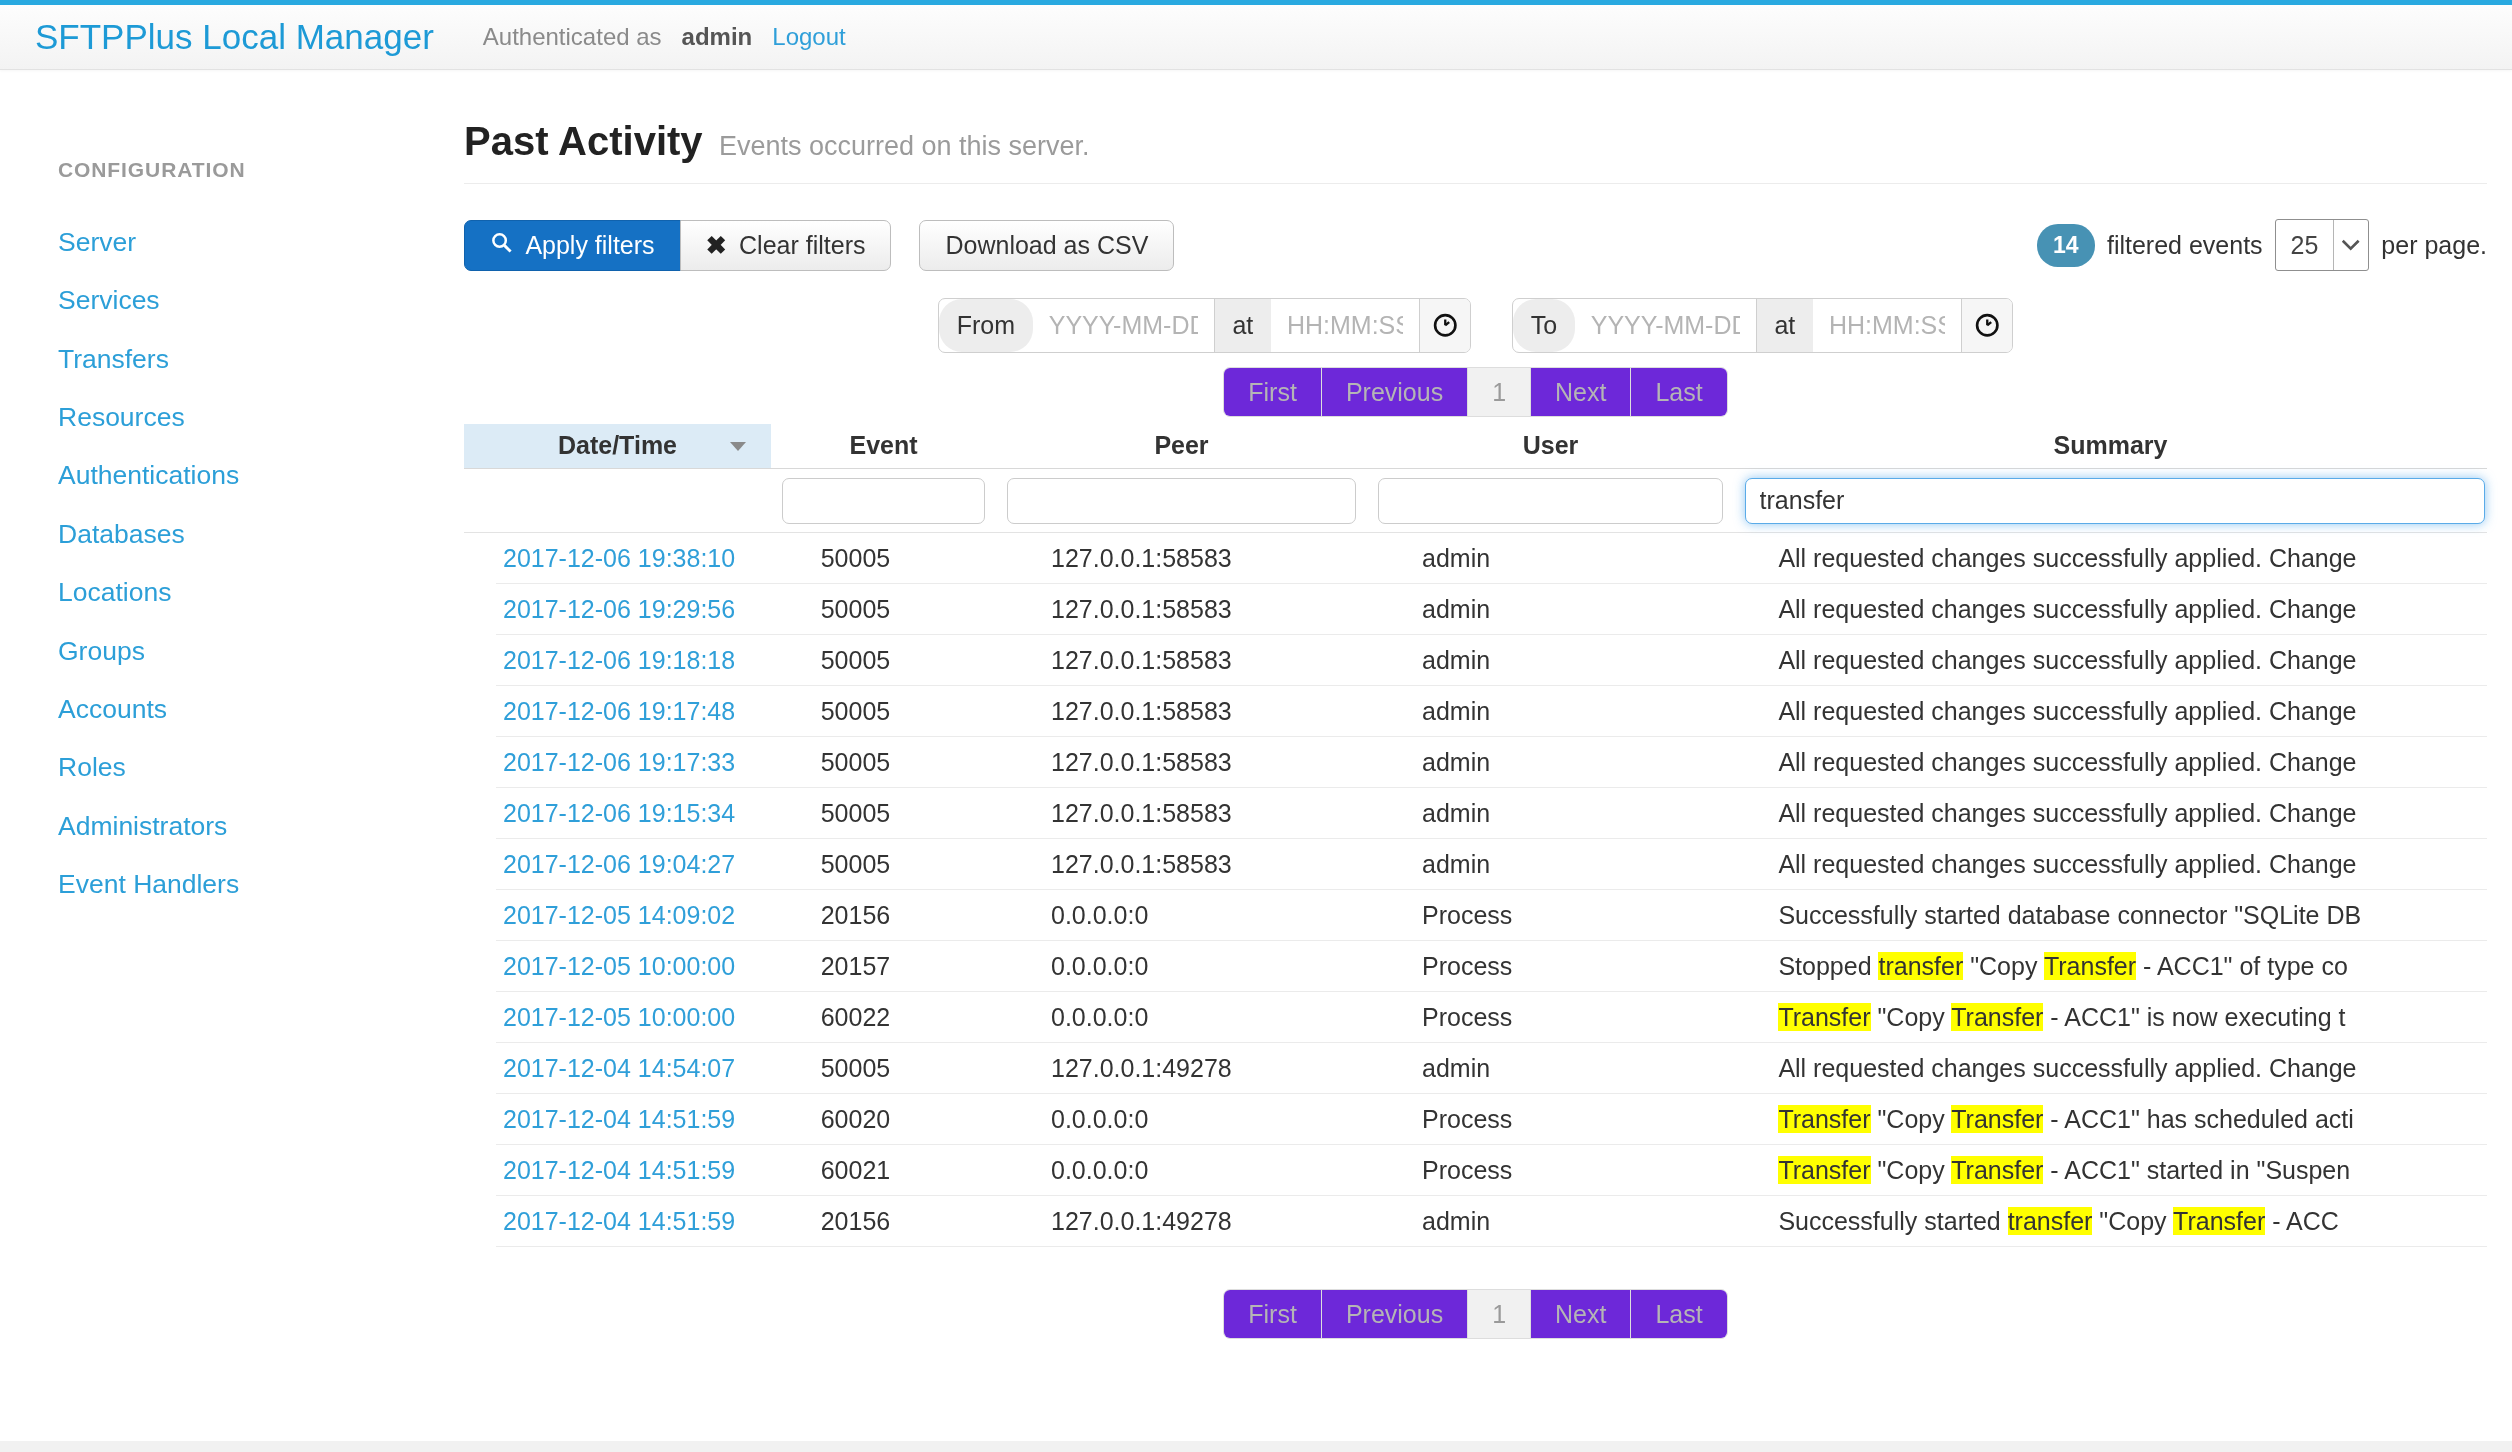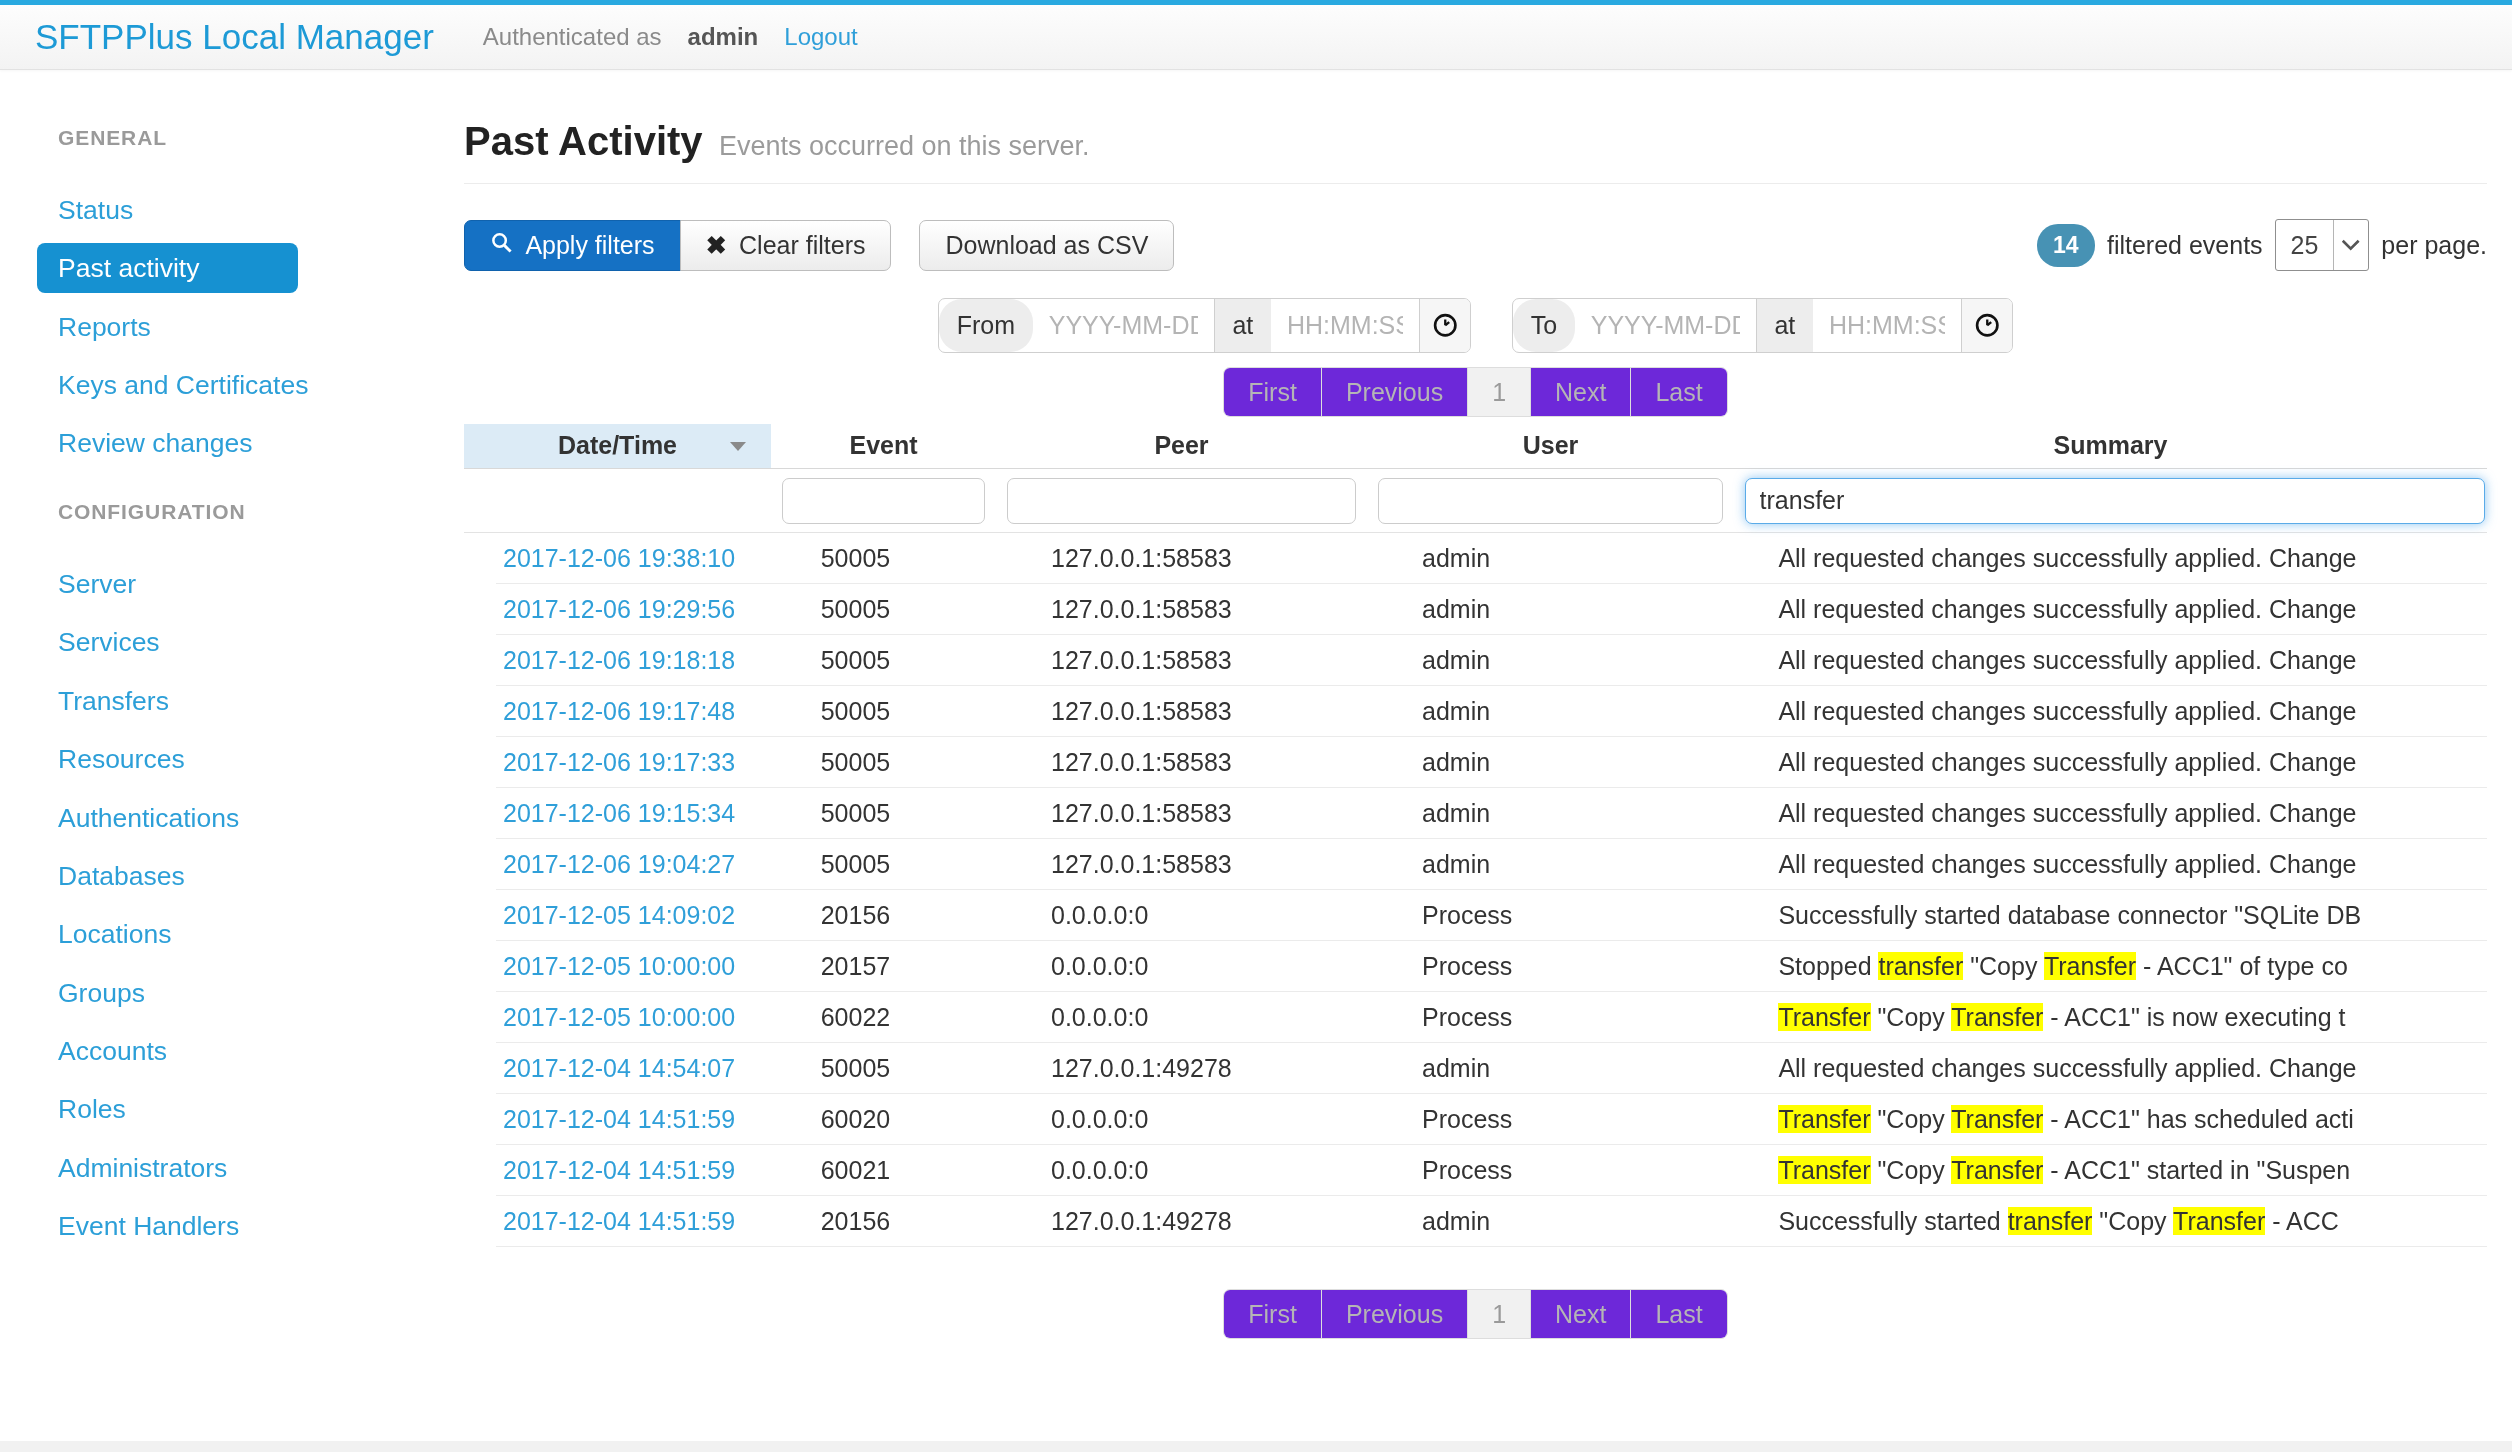--- a/index.html
+++ b/index.html
@@ -11,21 +11,21 @@
   
   .topbar {
     position:absolute; top:0; left:0; right:0; height:70px;
     border-top:5.3px solid #29a9e0;
     background:linear-gradient(#fdfdfd,#f3f3f3);
     border-bottom:0.9px solid #e2e2e2;
     display:flex; align-items:center;
     box-shadow:0 1.8px 2.7px rgba(0,0,0,.04);
   }
   .brand { margin-left:35px; font-size:35px; color:#1d9ad6; }
-  .auth { margin-left:49px; font-size:24px; color:#8a8a8a; display:flex; gap:26px; align-items:baseline; }
+  .auth { margin-left:49px; font-size:24px; color:#8a8a8a; display:flex; gap:20px; align-items:baseline; }
   .auth .user { color:#555; font-weight:bold; }
   .auth .logout { color:#2f9fd9; cursor:pointer; }
   
   .sidebar { position:absolute; top:71px; left:0; width:446px; padding-top:55px; }
   .sb-title { padding-left:58px; margin-bottom:35px; font-size:21px; font-weight:bold; color:#9a9a9a; letter-spacing:0.9px; }
   .sb-title.second { margin-top:32px; }
   .nav-item {
     display:block; width:fit-content; margin:0 0 8.8px 37px; padding:8.8px 35px 8.8px 21px;
     font-size:26.5px; line-height:32px; color:#2c9fd8; border-radius:8px; cursor:pointer;
   }
@@ -112,34 +112,20 @@
   <div class="topbar">
     <div class="brand">SFTPPlus Local Manager</div>
     <div class="auth">
       <span>Authenticated as</span>
       <span class="user">admin</span>
       <span class="logout">Logout</span>
     </div>
   </div>
 
   <div class="sidebar" id="sidebar-root">
-    <div>
-      <div class="sb-title">GENERAL</div>
-      <div>
-    <div class="nav-item">Status</div>
-
-    <div class="nav-item active">Past activity</div>
-
-    <div class="nav-item">Reports</div>
-
-    <div class="nav-item">Keys and Certificates</div>
-
-    <div class="nav-item">Review changes</div>
-  </div>
-    </div>
 
     <div>
       <div class="sb-title second">CONFIGURATION</div>
       <div>
     <div class="nav-item">Server</div>
 
     <div class="nav-item">Services</div>
 
     <div class="nav-item">Transfers</div>
 

